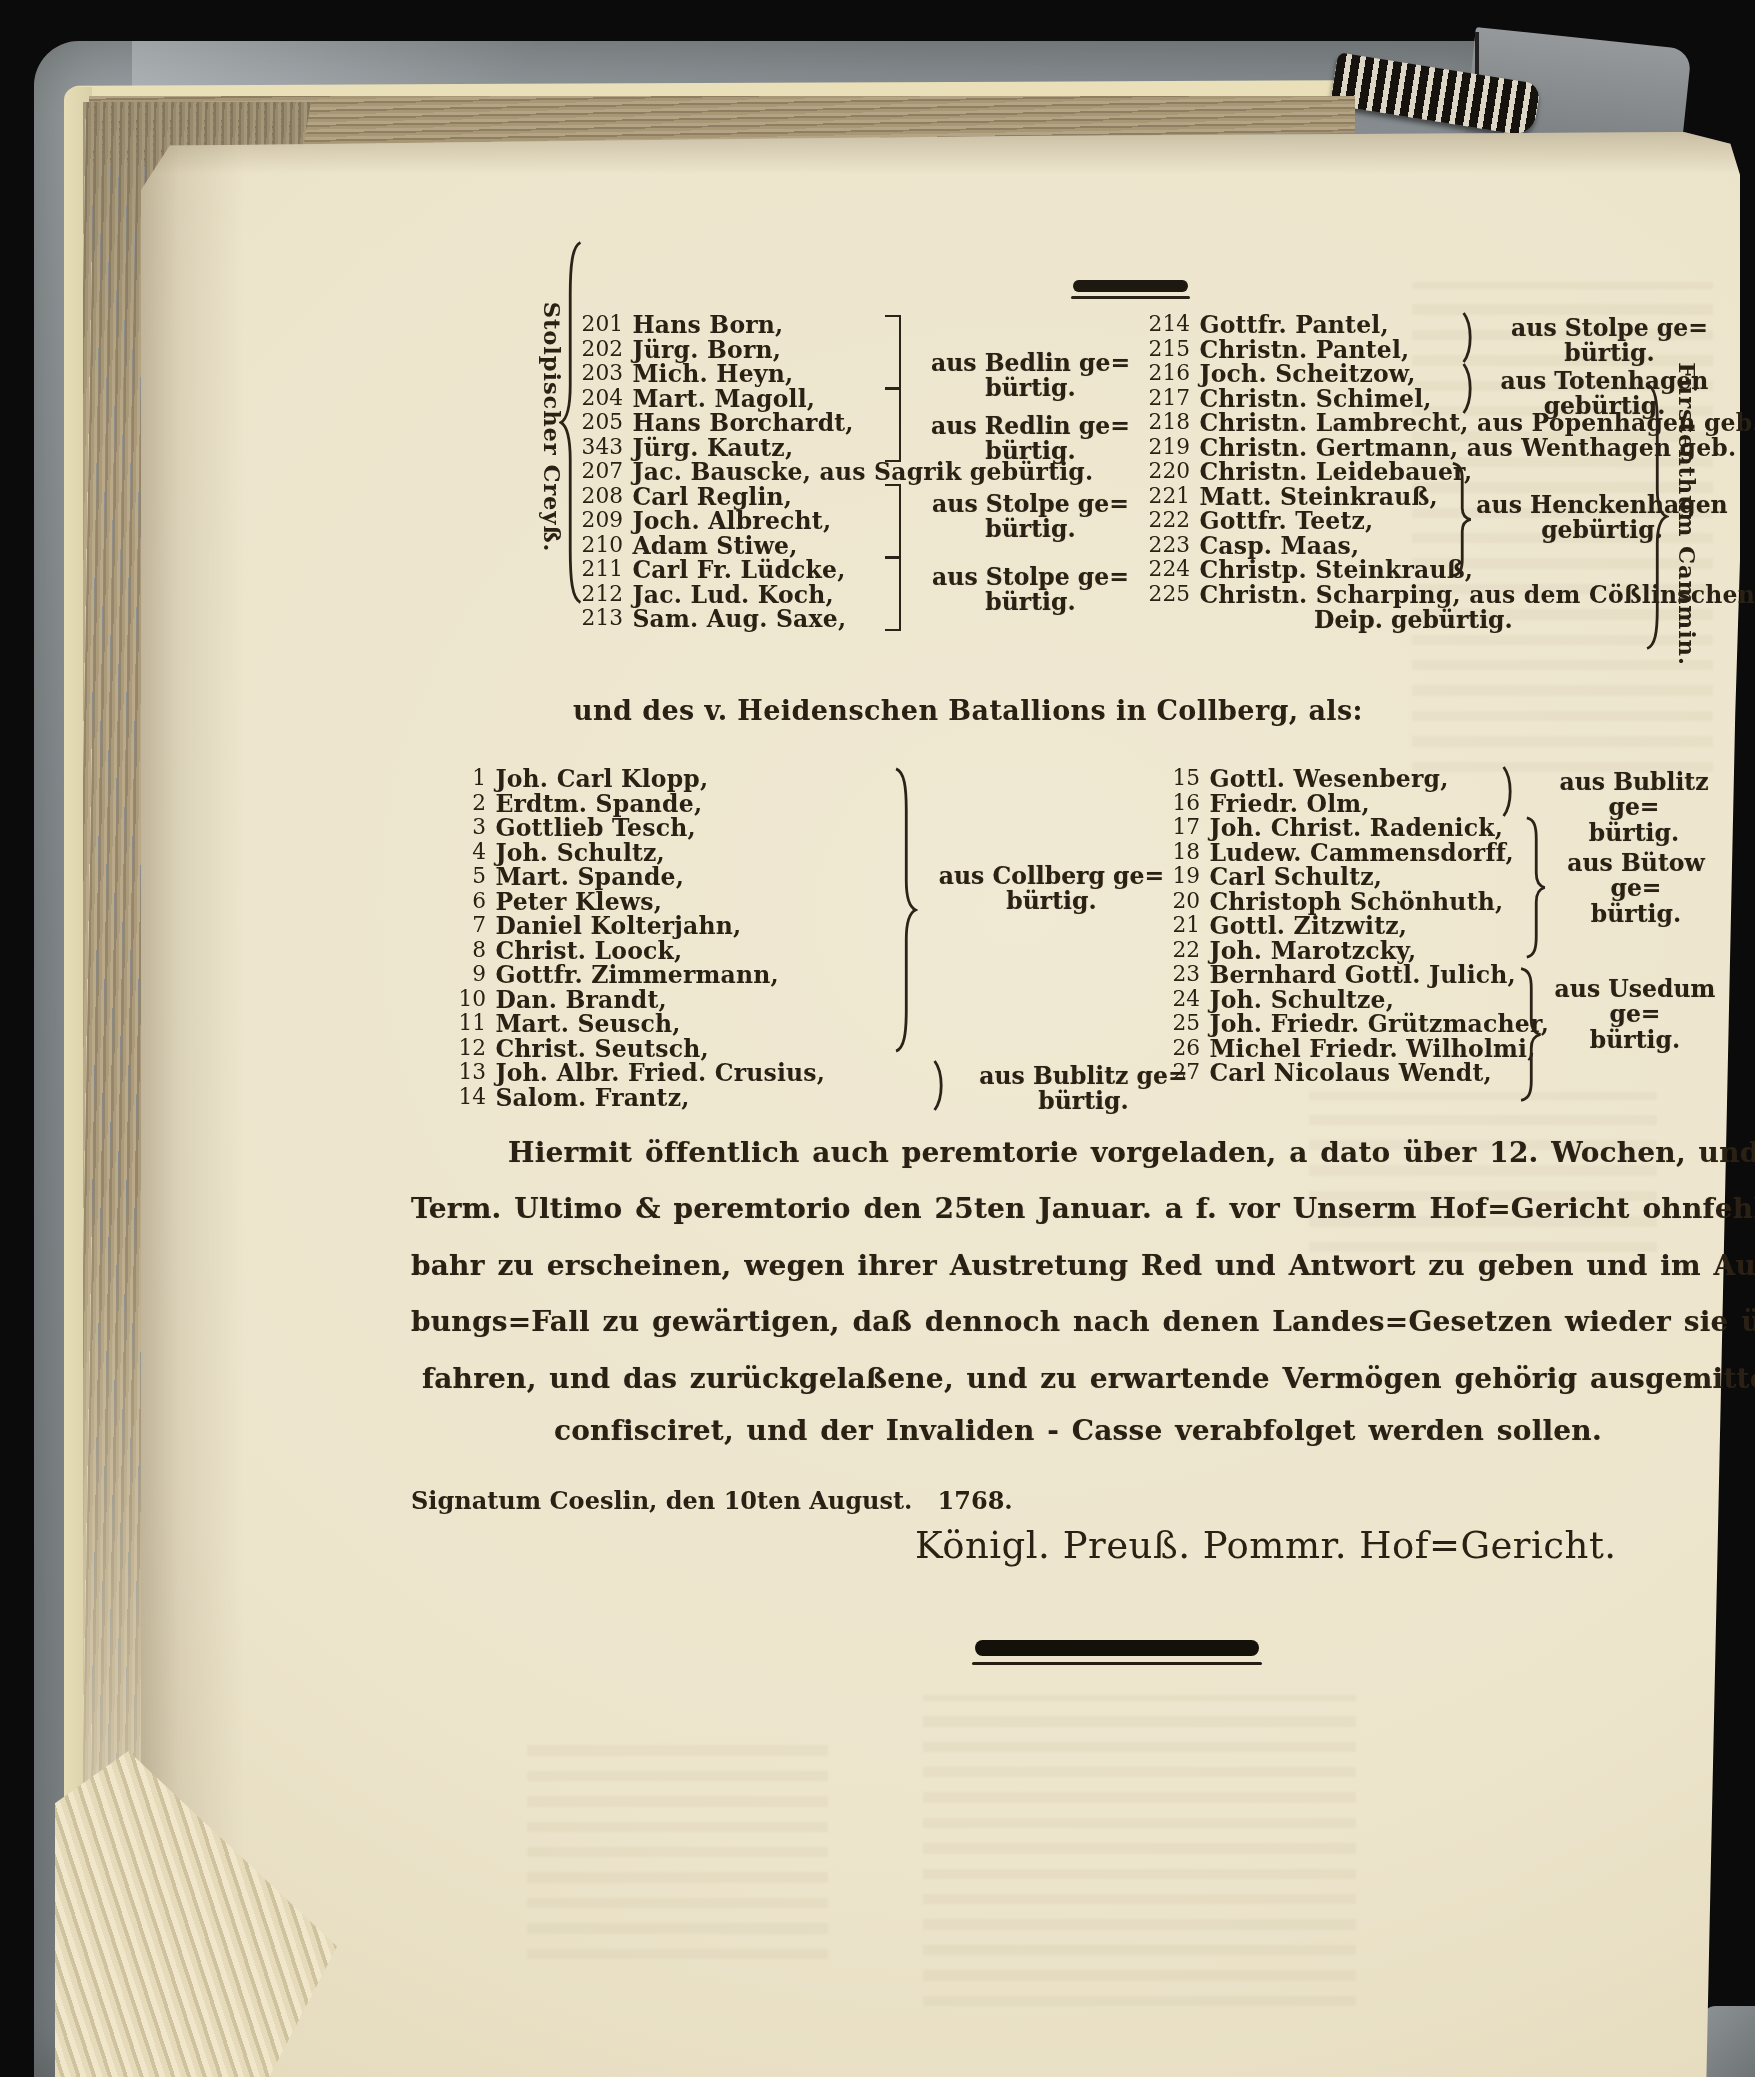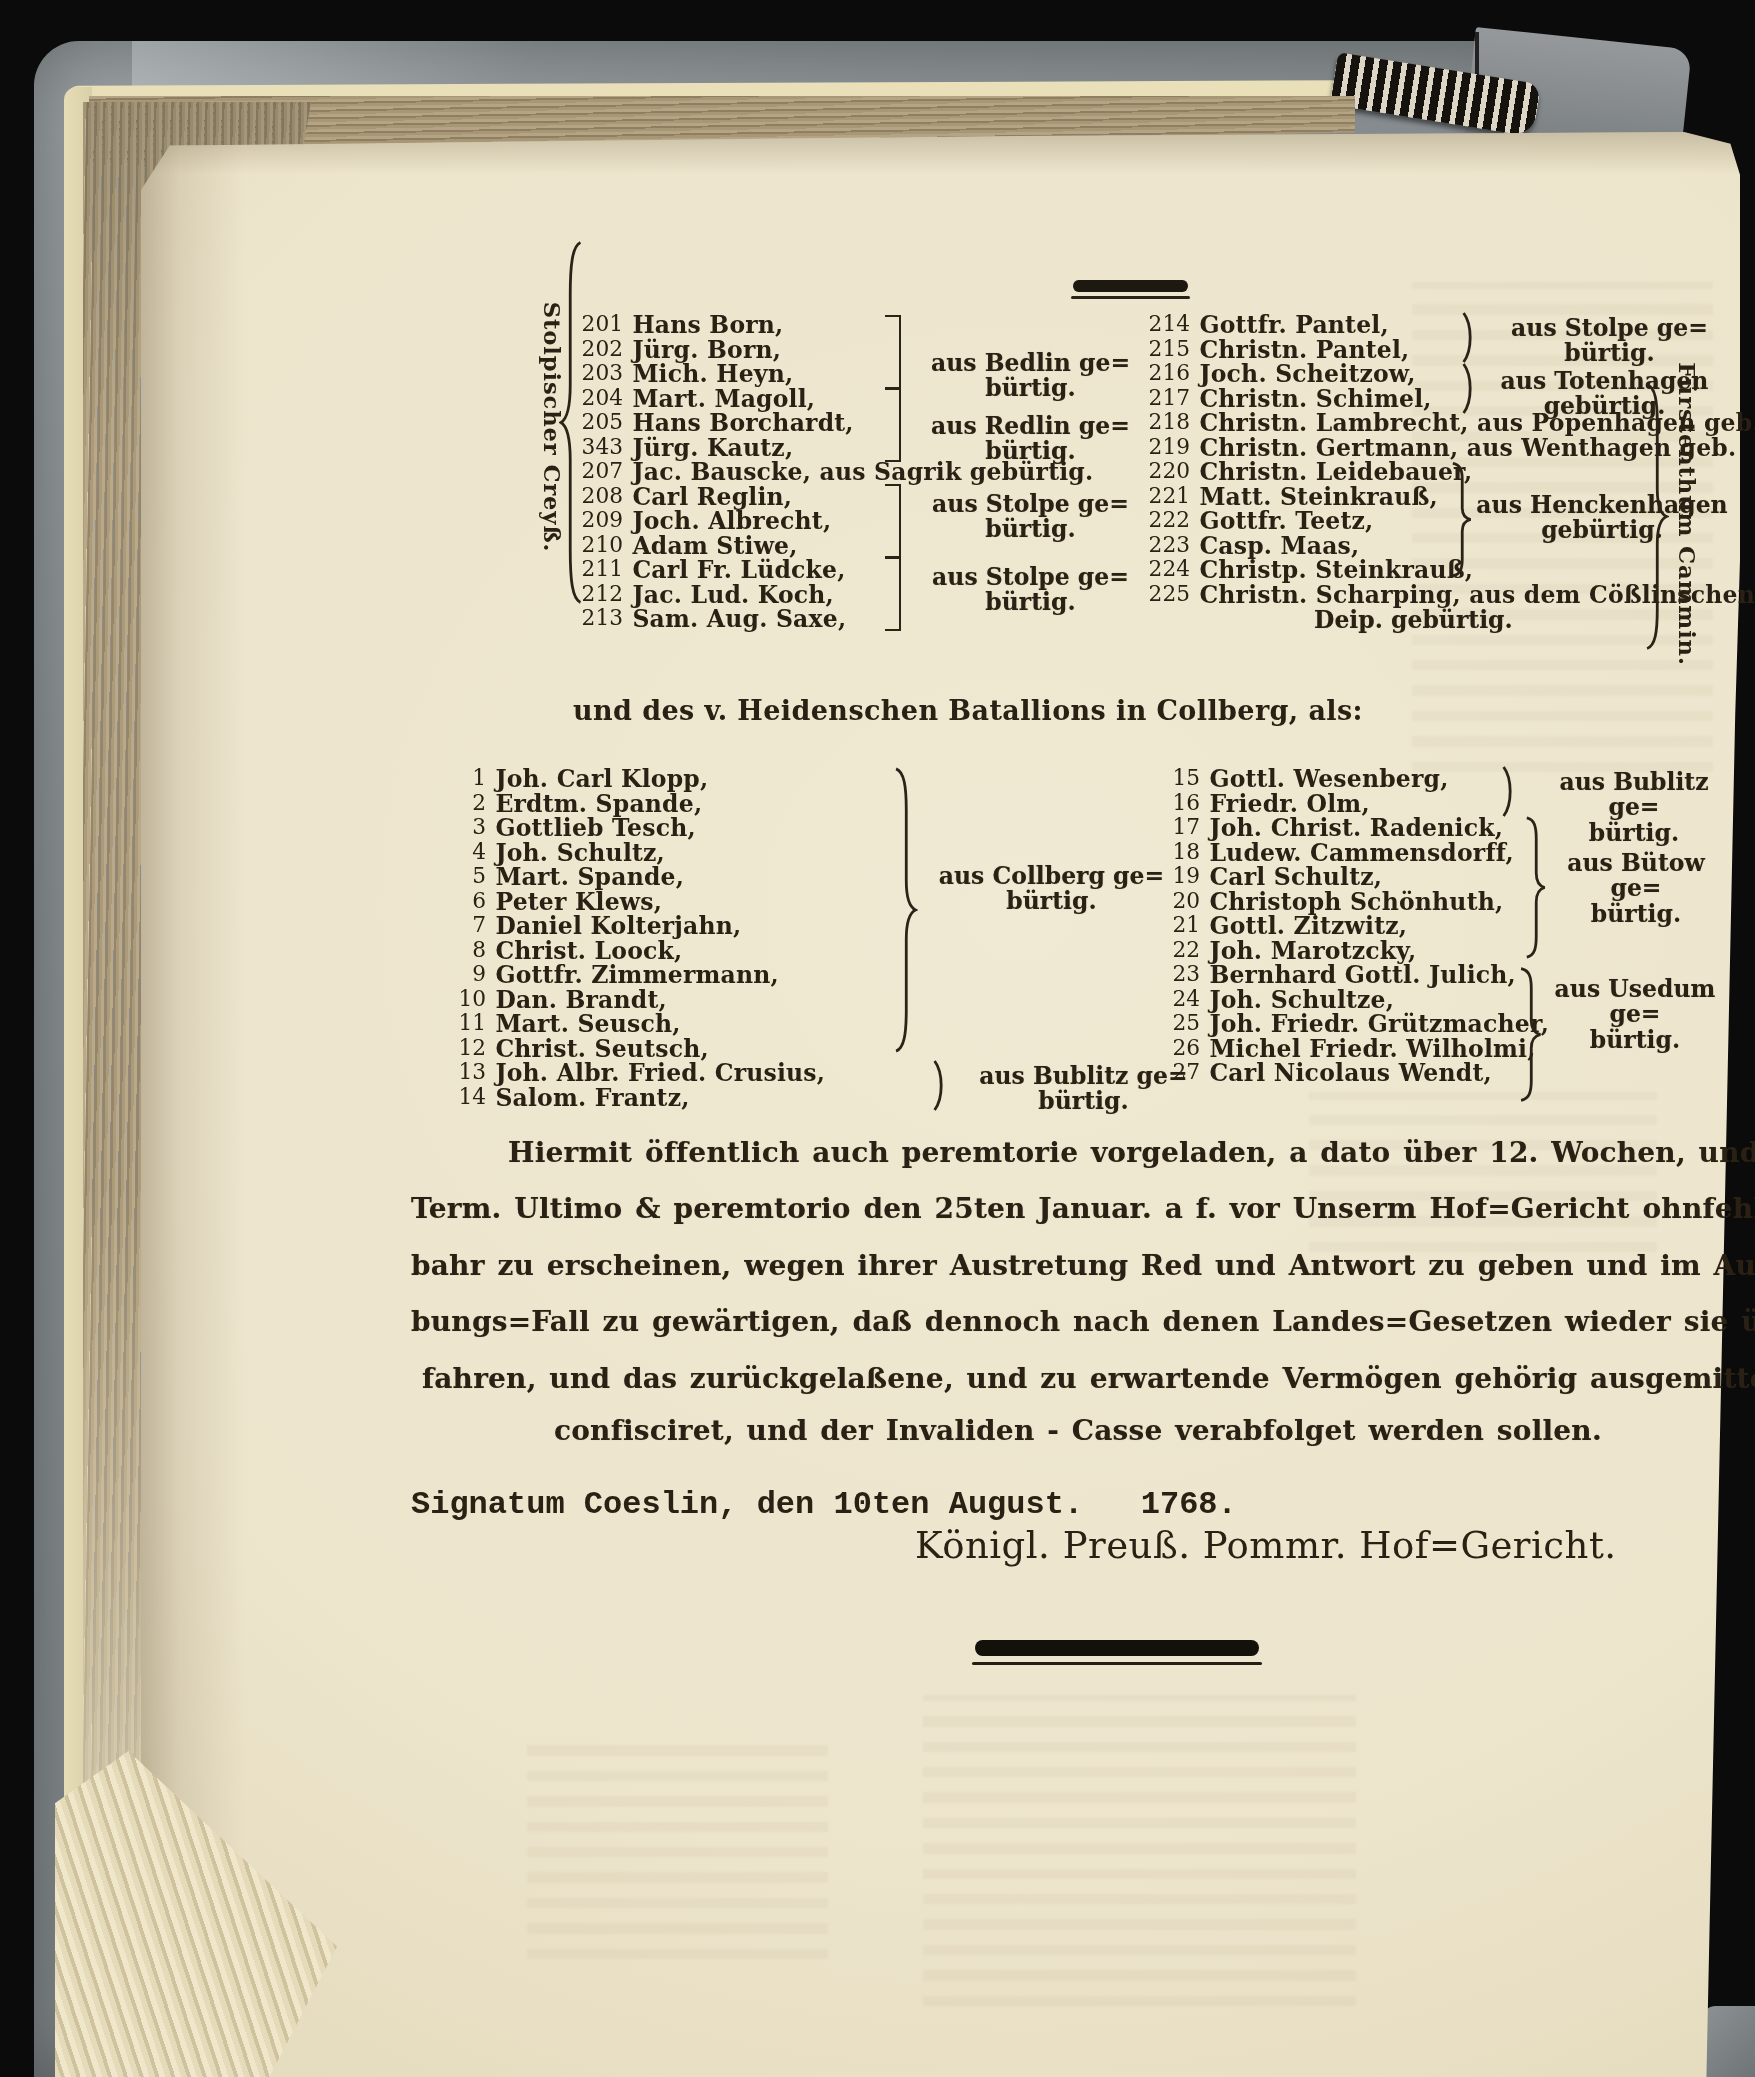--- a/index.html
+++ b/index.html
@@ -58,21 +58,21 @@
   .ann { position:absolute; font-size:23.5px; font-weight:bold; line-height:25.4px;
          white-space:pre-line; text-align:center; text-shadow:0 0 0.9px rgba(58,44,24,.35); }
   .sqb { position:absolute; width:14px; border:2.8px solid #2b2318; border-left:none; }
   .brace { position:absolute; }
   .brace svg { width:100%; height:100%; display:block; }
   .vlabel { position:absolute; font-size:22.6px; font-weight:bold; text-align:center;
             letter-spacing:0.9px; transform:rotate(90deg); white-space:nowrap; }
   .heading { position:absolute; font-size:27px; font-weight:bold; letter-spacing:0.4px; white-space:nowrap; }
   .bodyline { position:absolute; font-size:28px; font-weight:bold; letter-spacing:0.2px;
               word-spacing:2.8px; white-space:pre; text-shadow:0 0 0.9px rgba(58,44,24,.3); }
-  .sig { position:absolute; font-size:32px; font-weight:bold; white-space:pre;font-family:Liberation Mono, monospace; }
+  .sig { position:absolute; font-size:24px; font-weight:bold; white-space:pre; }
   .court { position:absolute; font-size:37px; font-weight:normal; letter-spacing:0.5px; white-space:nowrap; }
   .divider-top { position:absolute; left:1073px; top:280px; width:115px; height:12.2px;
                  background:#1d1810; border-radius:5.6px/50%; }
   .divider-top::after { content:""; position:absolute; left:-1.9px; top:16px; width:119px; height:2.8px;
                  background:#2a2318; border-radius:1.9px; }
   .divider-bottom { position:absolute; left:975px; top:1640px; width:284px; height:16px;
                  background:#14110b; border-radius:7.5px/50%; }
   .divider-bottom::after { content:""; position:absolute; left:-2.8px; top:21.7px; width:290px; height:3.8px;
                  background:#241e14; border-radius:1.9px; }
 </style>

